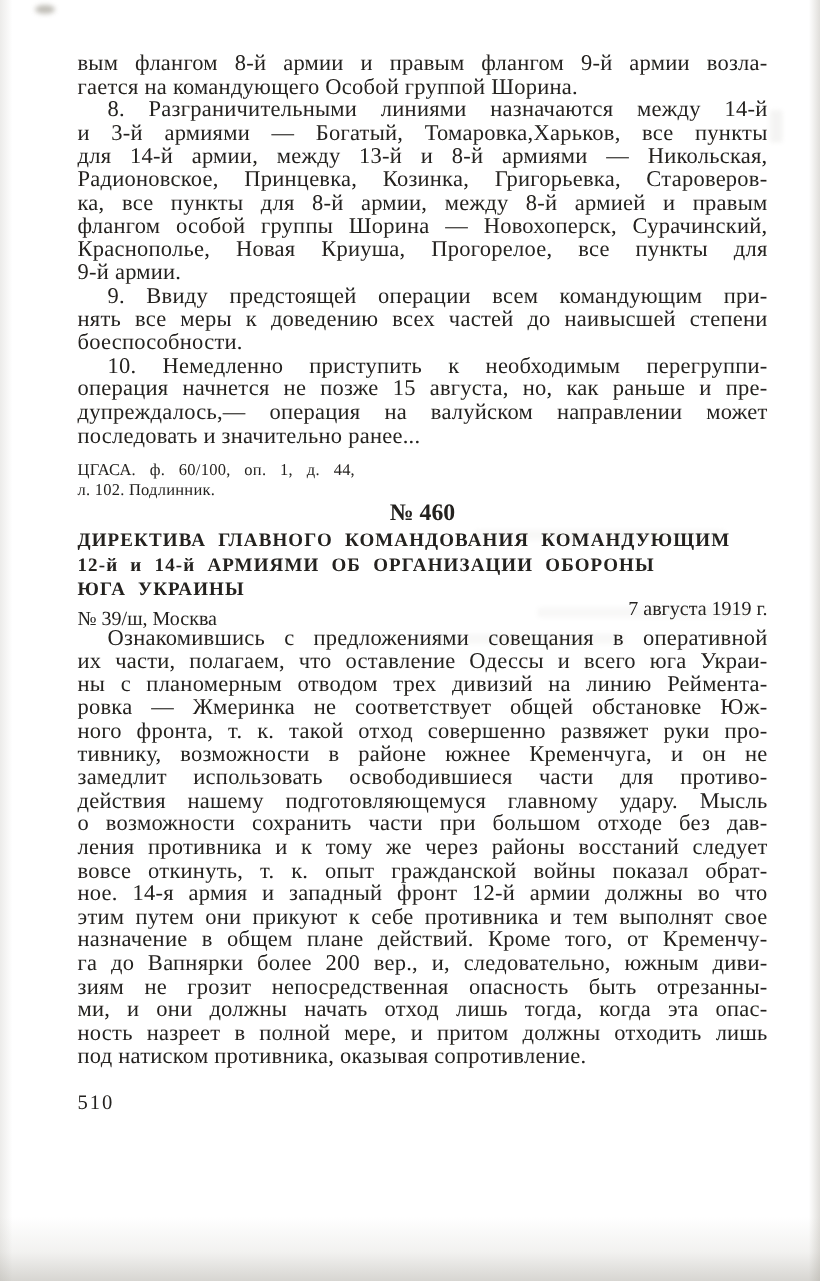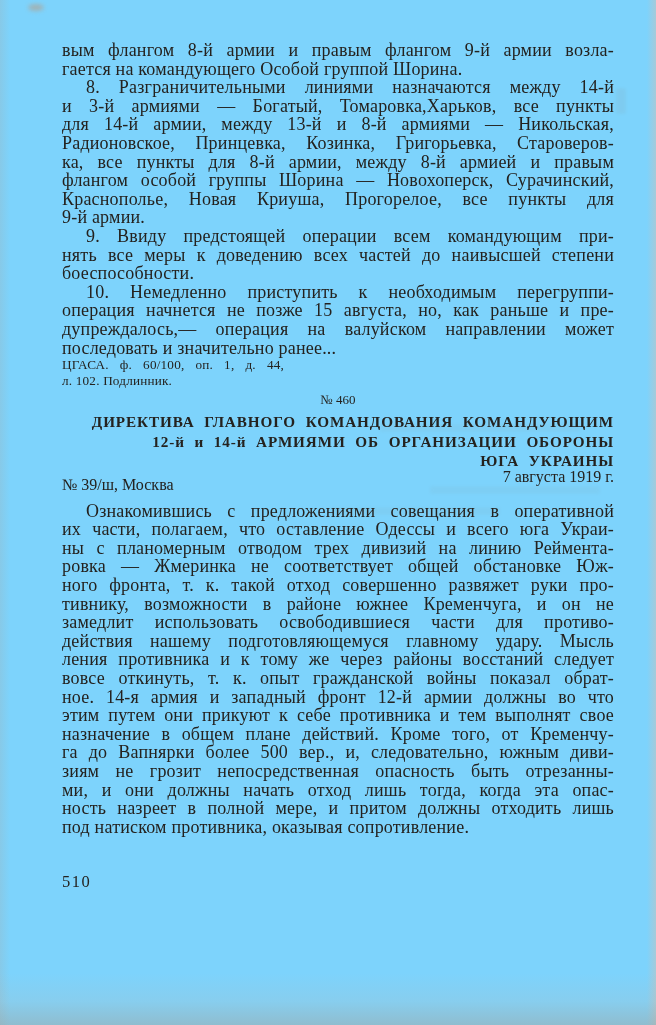--- a/index.html
+++ b/index.html
@@ -1,41 +1,41 @@
 <!DOCTYPE html>
 <html><head>
 <meta charset="utf-8">
 <style>
   html,body{margin:0;padding:0;}
   body{background:#d8d6d1;font-family:"Liberation Serif", serif;}
   .page{
     position:relative;width:656px;height:1025px;margin:0 auto;
-    background:#7dd3fc;overflow:hidden;color:#24221f;
+    background:#ffffff;overflow:hidden;color:#24221f;
   }
   .text-block{position:absolute;left:62px;top:0;width:552px;}
   .top-text{margin-top:41px;}
   .para{margin:0;}
   .line{font-size:18px;line-height:18.6px;letter-spacing:0.2px;}
   .line.just{text-align:justify;text-align-last:justify;}
   .line.indent{text-indent:24px;}
 
-  .cite{width:222px;}
+  .cite{margin-top:11px;width:222px;}
   .cite .line{font-size:13.2px;line-height:16px;letter-spacing:0.2px;}
   .cite .line:first-child{text-align:justify;text-align-last:justify;}
 
-  .doc-number{margin-top:1px;text-align:center;font-size:13px;line-height:20px;font-weight:normal;font-family:"Liberation Serif", serif;}
+  .doc-number{margin-top:1px;text-align:center;font-size:19px;line-height:20px;font-weight:bold;font-family:"Liberation Serif", serif;}
 
   .doc-title{margin-top:2px;font-weight:bold;}
-  .doc-title .line{font-size:15.2px;line-height:19.5px;text-align:right;letter-spacing:0.9px;word-spacing:5px;}
+  .doc-title .line{font-size:15.2px;line-height:19.5px;text-align:left;letter-spacing:0.9px;word-spacing:5px;}
 
   .dateline{display:flex;justify-content:space-between;height:19px;font-size:16px;}
   .dl-left{transform:translateY(5px);}
   .dl-right{transform:translateY(-3px);}
 
-  .body-text{margin-top:12px;}
+  .body-text{margin-top:0;}
 
   .page-number{position:absolute;left:62px;top:872px;font-size:16.5px;letter-spacing:1.5px;}
 
   
   .bottom-shade{position:absolute;left:0;bottom:0;width:100%;height:52px;
     background:linear-gradient(180deg,rgba(184,181,173,0) 0%,rgba(184,181,173,0.18) 55%,rgba(165,162,153,0.45) 100%);pointer-events:none;}
   .left-shade{position:absolute;left:0;top:0;width:10px;height:100%;
     background:linear-gradient(90deg,rgba(170,167,159,0.22),rgba(170,167,159,0));pointer-events:none;}
   .right-shade{position:absolute;right:0;top:0;width:9px;height:100%;
     background:linear-gradient(270deg,rgba(198,195,188,0.55),rgba(198,195,188,0));pointer-events:none;}
@@ -108,26 +108,27 @@
     <section class="body-text">
         <div class="para">
           <div class="line just indent">Ознакомившись с предложениями совещания в оперативной</div>
           <div class="line just">их части, полагаем, что оставление Одессы и всего юга Украи-</div>
           <div class="line just">ны с планомерным отводом трех дивизий на линию Реймента-</div>
           <div class="line just">ровка — Жмеринка не соответствует общей обстановке Юж-</div>
           <div class="line just">ного фронта, т. к. такой отход совершенно развяжет руки про-</div>
           <div class="line just">тивнику, возможности в районе южнее Кременчуга, и он не</div>
           <div class="line just">замедлит использовать освободившиеся части для противо-</div>
           <div class="line just">действия нашему подготовляющемуся главному удару. Мысль</div>
+          <div class="line just">о возможности сохранить части при большом отходе без дав-</div>
           <div class="line just">ления противника и к тому же через районы восстаний следует</div>
           <div class="line just">вовсе откинуть, т. к. опыт гражданской войны показал обрат-</div>
           <div class="line just">ное. 14-я армия и западный фронт 12-й армии должны во что</div>
           <div class="line just">этим путем они прикуют к себе противника и тем выполнят свое</div>
           <div class="line just">назначение в общем плане действий. Кроме того, от Кременчу-</div>
-          <div class="line just">га до Вапнярки более 500 вер., и, следовательно, южным диви-</div>
+          <div class="line just">га до Вапнярки более 200 вер., и, следовательно, южным диви-</div>
           <div class="line just">зиям не грозит непосредственная опасность быть отрезанны-</div>
           <div class="line just">ми, и они должны начать отход лишь тогда, когда эта опас-</div>
           <div class="line just">ность назреет в полной мере, и притом должны отходить лишь</div>
           <div class="line">под натиском противника, оказывая сопротивление.</div>
         </div>
       </section>
 
   </div>
 
   <div class="page-number">510</div>

